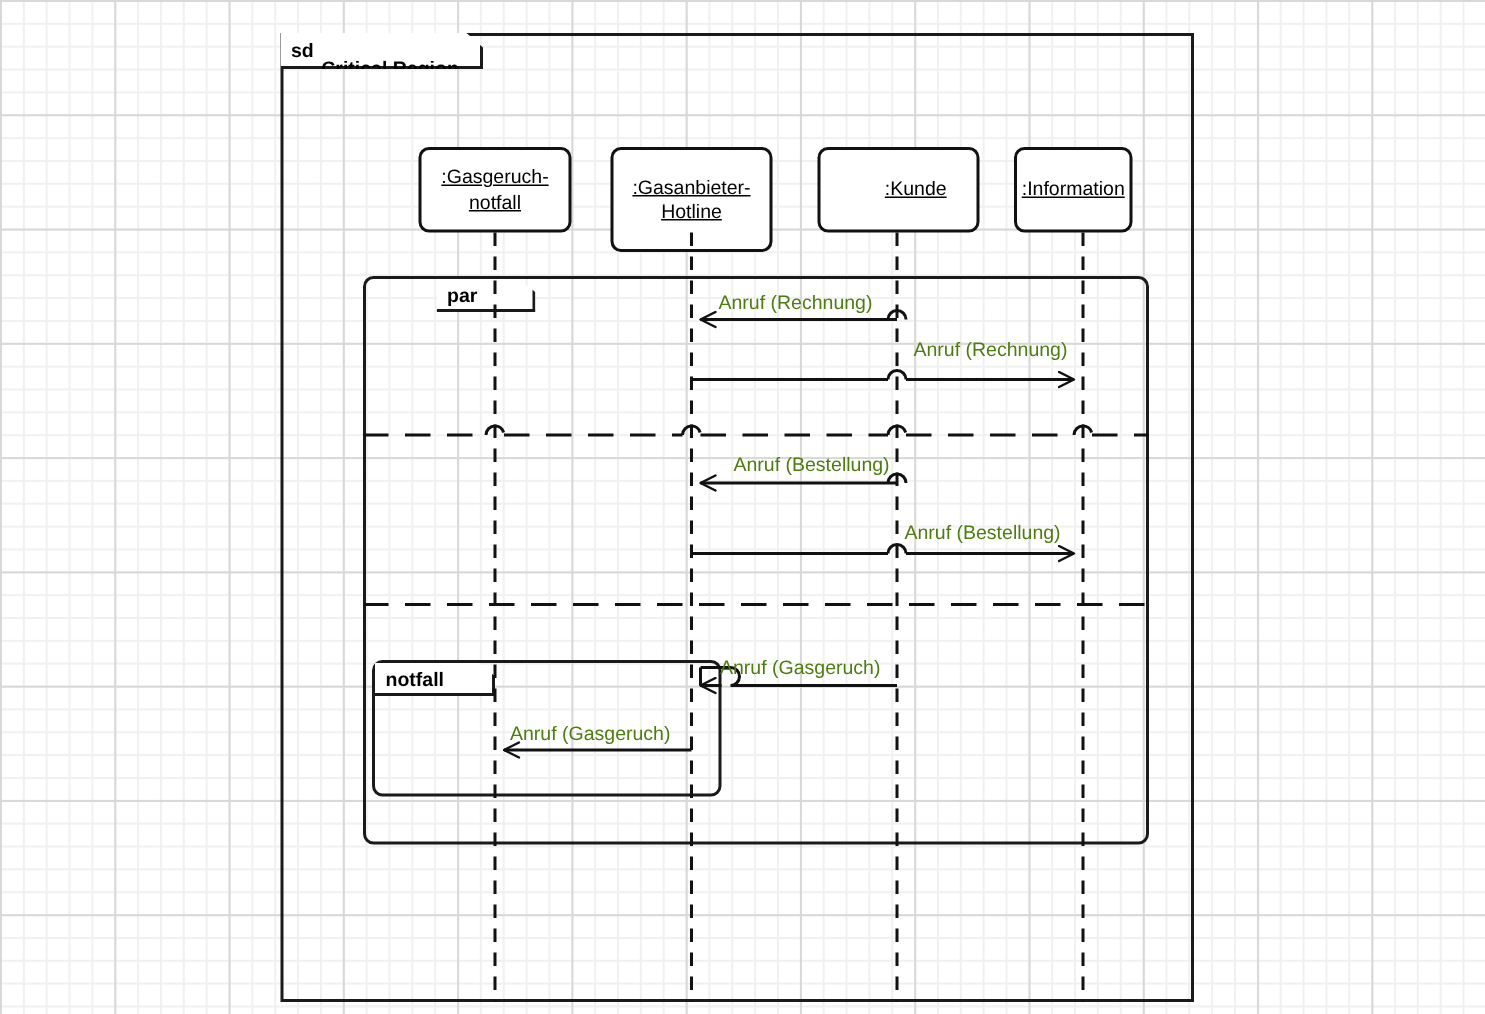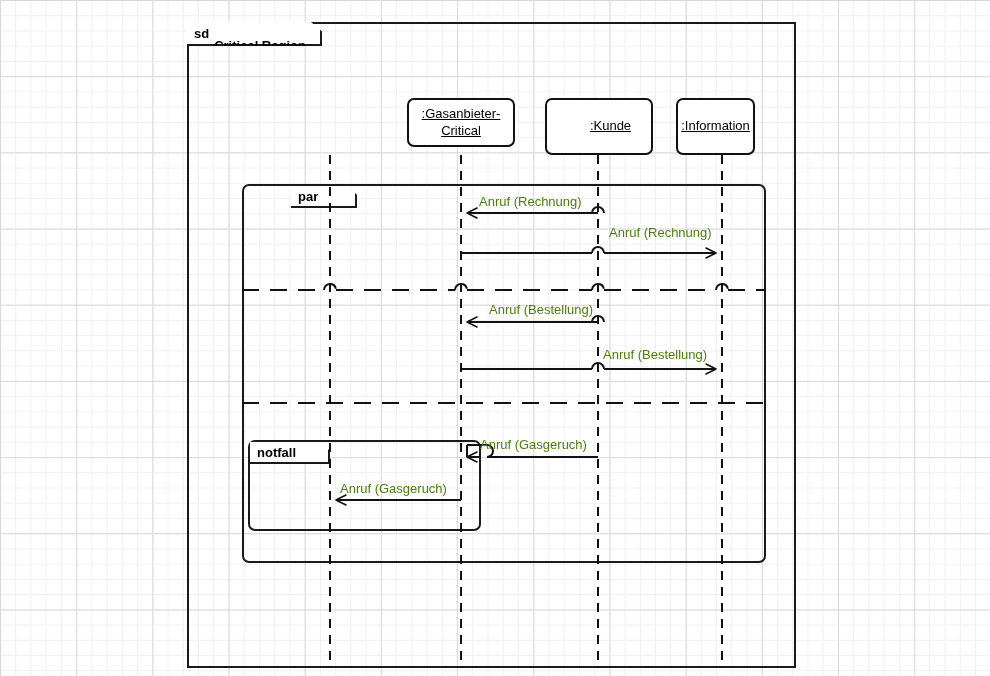--- a/index.html
+++ b/index.html
@@ -58,24 +58,30 @@
   <div class="frag-box" style="left:242px;top:184px;width:524px;height:379px;"></div>
   <div class="tag tag-clip" style="left:244px;top:186px;width:66px;height:22px;margin-left:47px;">
     <span class="kw">par</span>
   </div>
 
   <div class="frag-box" style="left:248px;top:440px;width:233px;height:91px;"></div>
   <div class="tag tag-clip" style="left:250px;top:442px;width:80px;height:22px;">
     <span class="kw">notfall</span>
   </div>
 
-  <div class="head" style="left:407px;top:98px;width:108px;height:49px;align-items:center;">
+  <div class="head" style="left:279px;top:98px;width:102px;height:57px;">
+    <div>
+      <u>:Gasgeruch-</u><br>
+      <u>notfall</u>
+    </div>
+  </div>
+  <div class="head" style="left:407px;top:98px;width:108px;height:70px;align-items:center;">
     <div>
       <u>:Gasanbieter-</u><br>
-      <u>Critical</u>
+      <u>Hotline</u>
     </div>
   </div>
   <div class="head" style="left:545px;top:98px;width:108px;height:57px;padding-left:23px;">
     <div>
       <u>:Kunde</u>
     </div>
   </div>
   <div class="head" style="left:676px;top:98px;width:79px;height:57px;">
     <div>
       <u>:Information</u>

